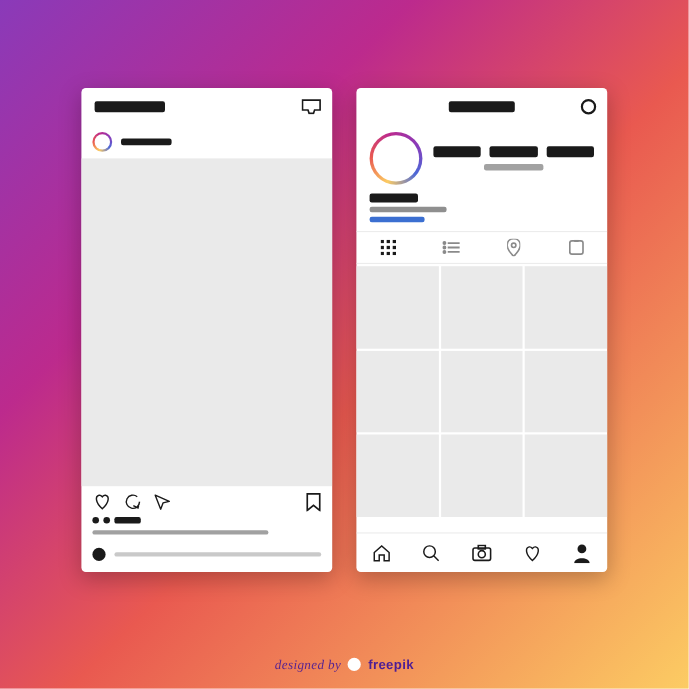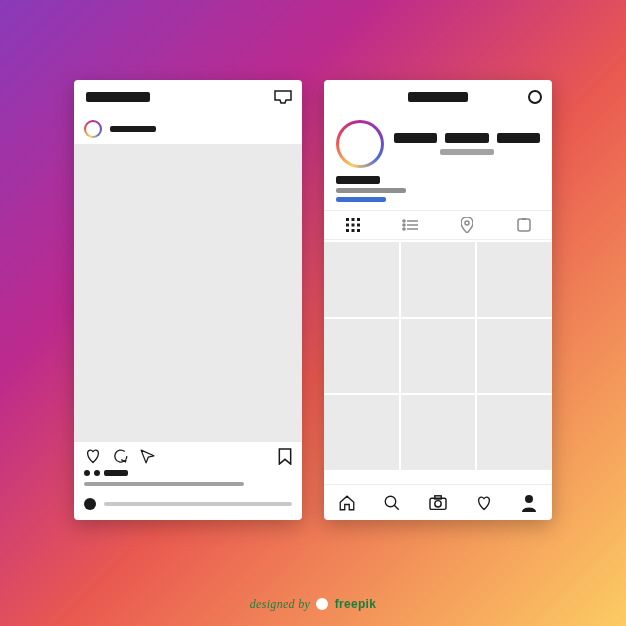--- a/index.html
+++ b/index.html
@@ -120,21 +120,21 @@
     margin-top:auto; height:36px; display:flex; border-top:1px solid #ececec;
   }
   .nav-item { flex:1; display:flex; align-items:center; justify-content:center; }
 
   .credit {
     position:absolute;
     bottom: 14px;
     width:100%;
     text-align:center;
     font-size: 12px;
-    color: #15803d;
+    color: #4c1d95;
     font-style: italic;
     font-family: Georgia, serif;
     letter-spacing: 0.3px;
   }
   .credit .by { opacity: 0.95; }
   .credit .brand { font-weight:bold; font-style:normal; font-family:-apple-system,sans-serif; }
   .credit .face {
     display:inline-block; width:12px; height:12px; border-radius:50%;
     background:#fff; vertical-align:-2px; margin:0 3px; position:relative;
   }

